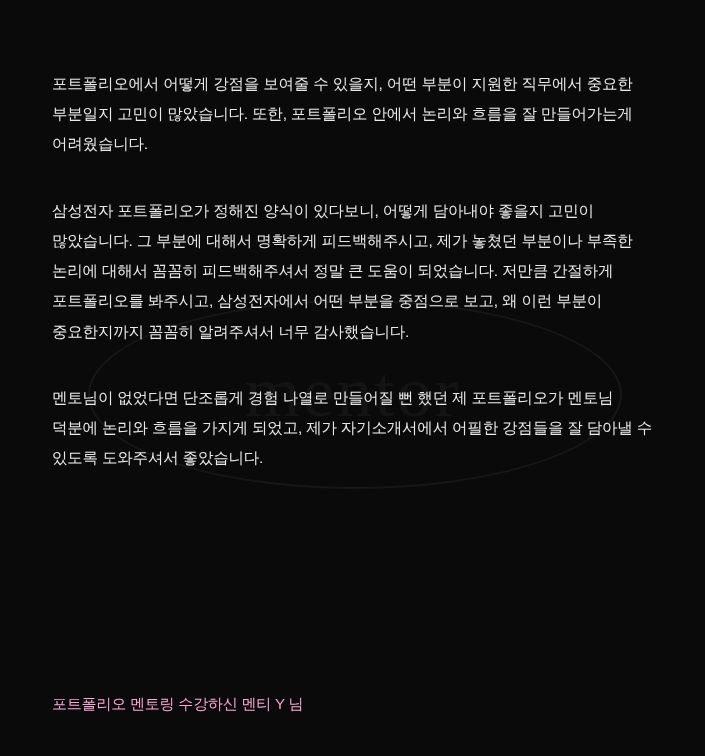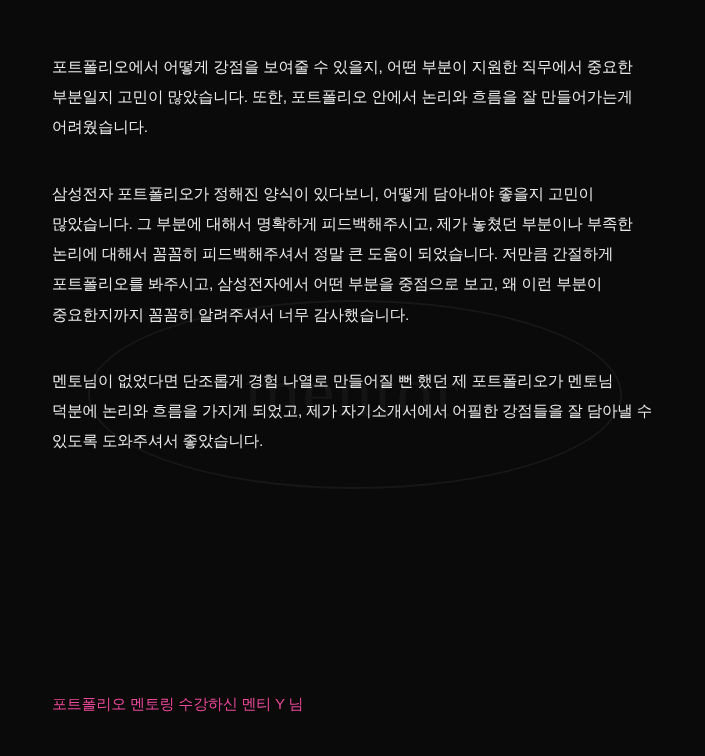--- a/index.html
+++ b/index.html
@@ -47,38 +47,39 @@
     letter-spacing: 2px;
     color: rgba(255,255,255,0.045);
     pointer-events: none;
     z-index: 0;
     user-select: none;
   }
   .content {
     position: relative;
     z-index: 1;
     padding: 52px 52px 0 52px;
+    margin-top: 17px;
   }
   p.para {
     margin: 0 0 36px 0;
     color: #e9e9e9;
     font-size: 15.5px;
     line-height: 1.95;
     letter-spacing: -0.2px;
     word-break: keep-all;
   }
   p.para:last-of-type {
     margin-bottom: 0;
   }
   .signature {
     position: absolute;
     left: 52px;
     bottom: 42px;
     z-index: 1;
-    color: #ec4899;
+    color: #f9a8d4;
     font-size: 15px;
     letter-spacing: -0.2px;
   }
 </style>
 </head>
 <body>
 
 <div class="page">
 
   <div class="watermark"></div>

